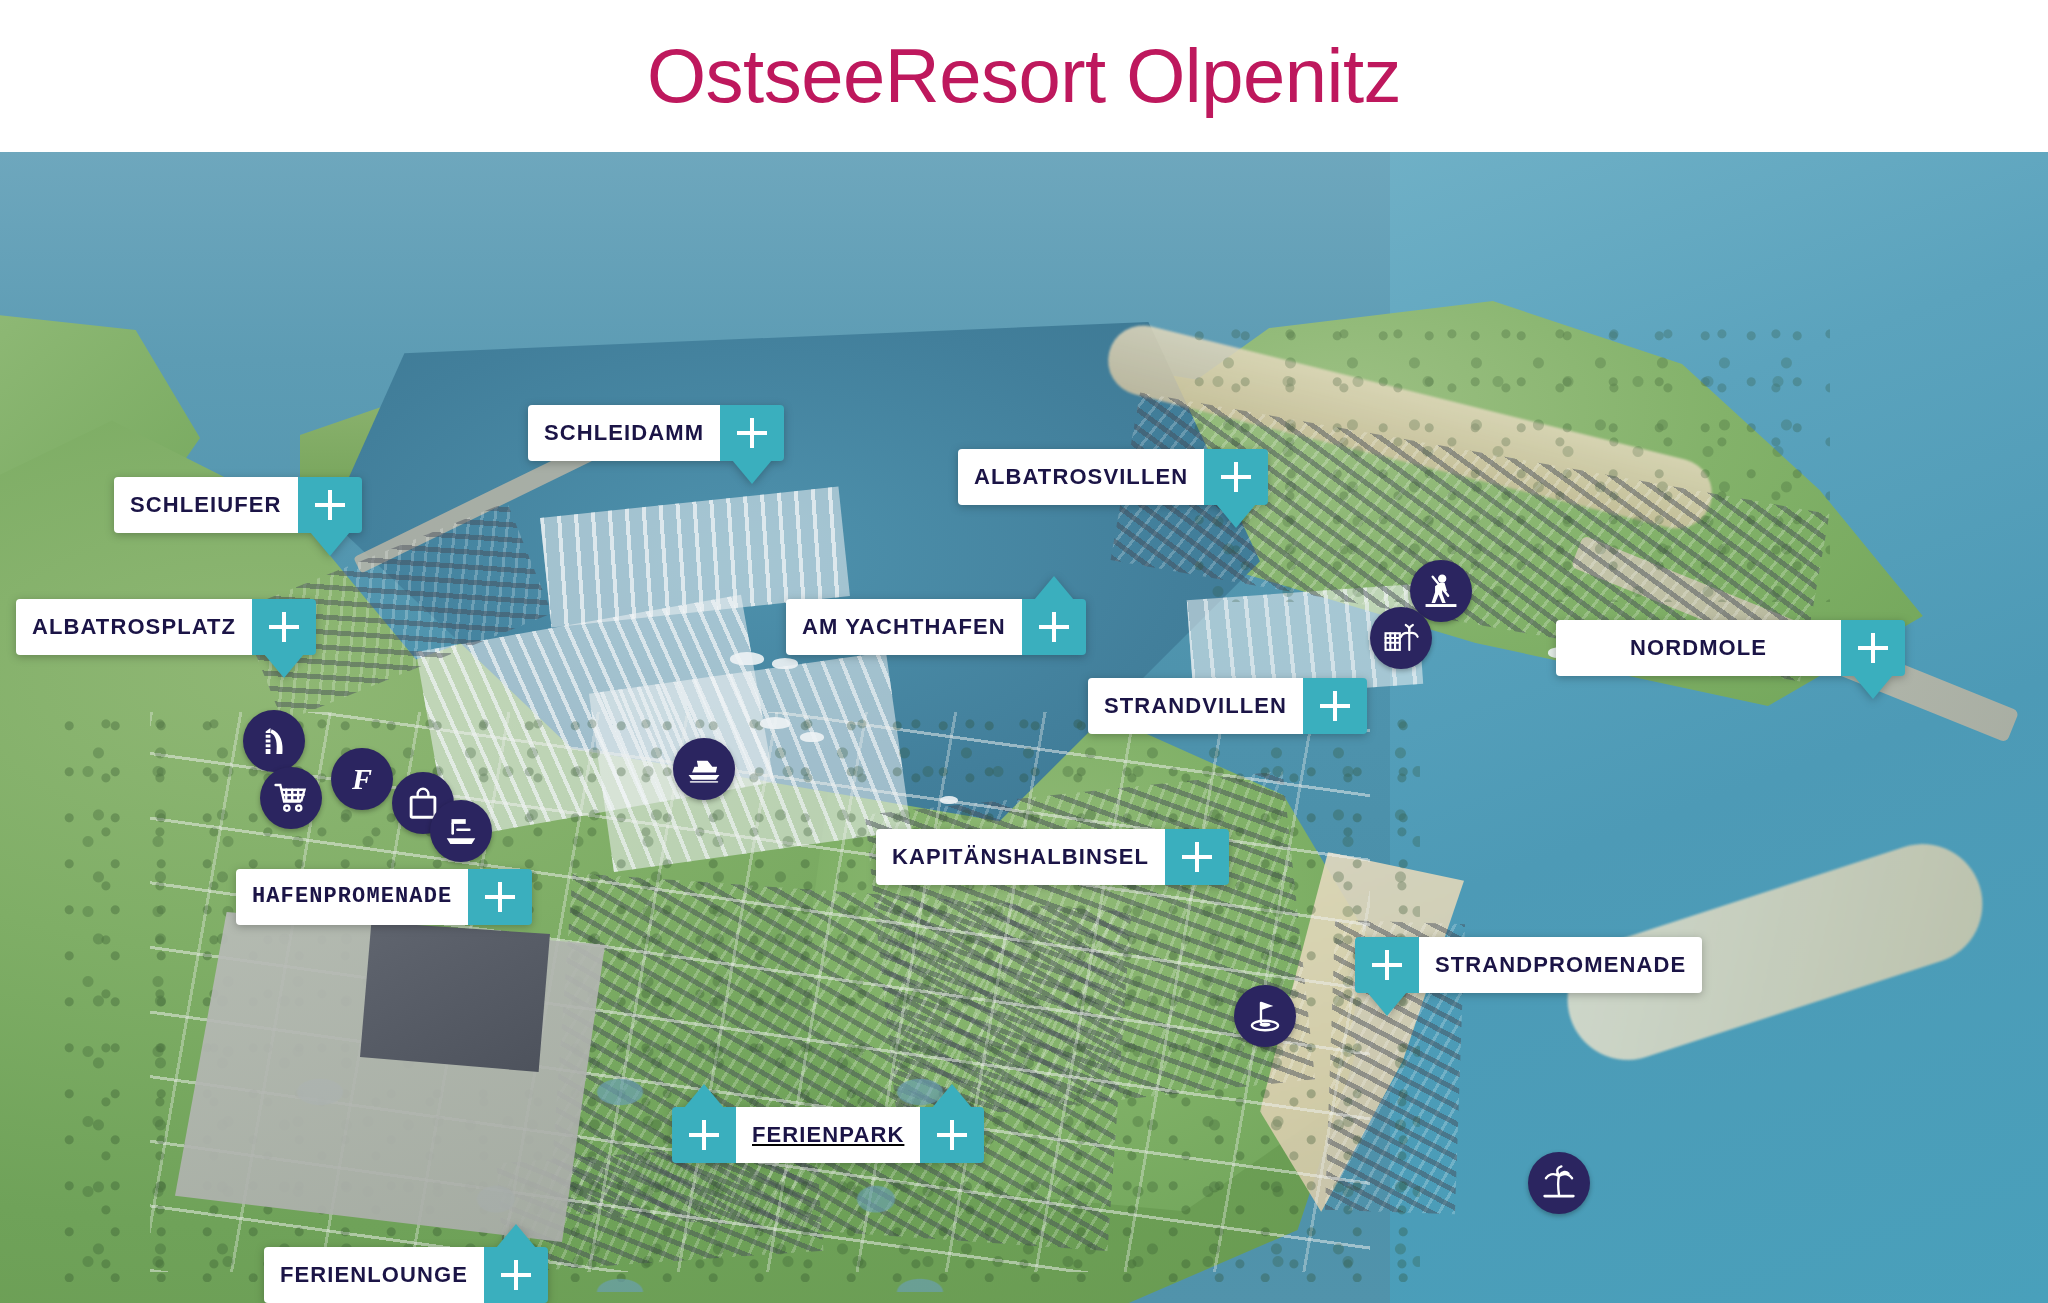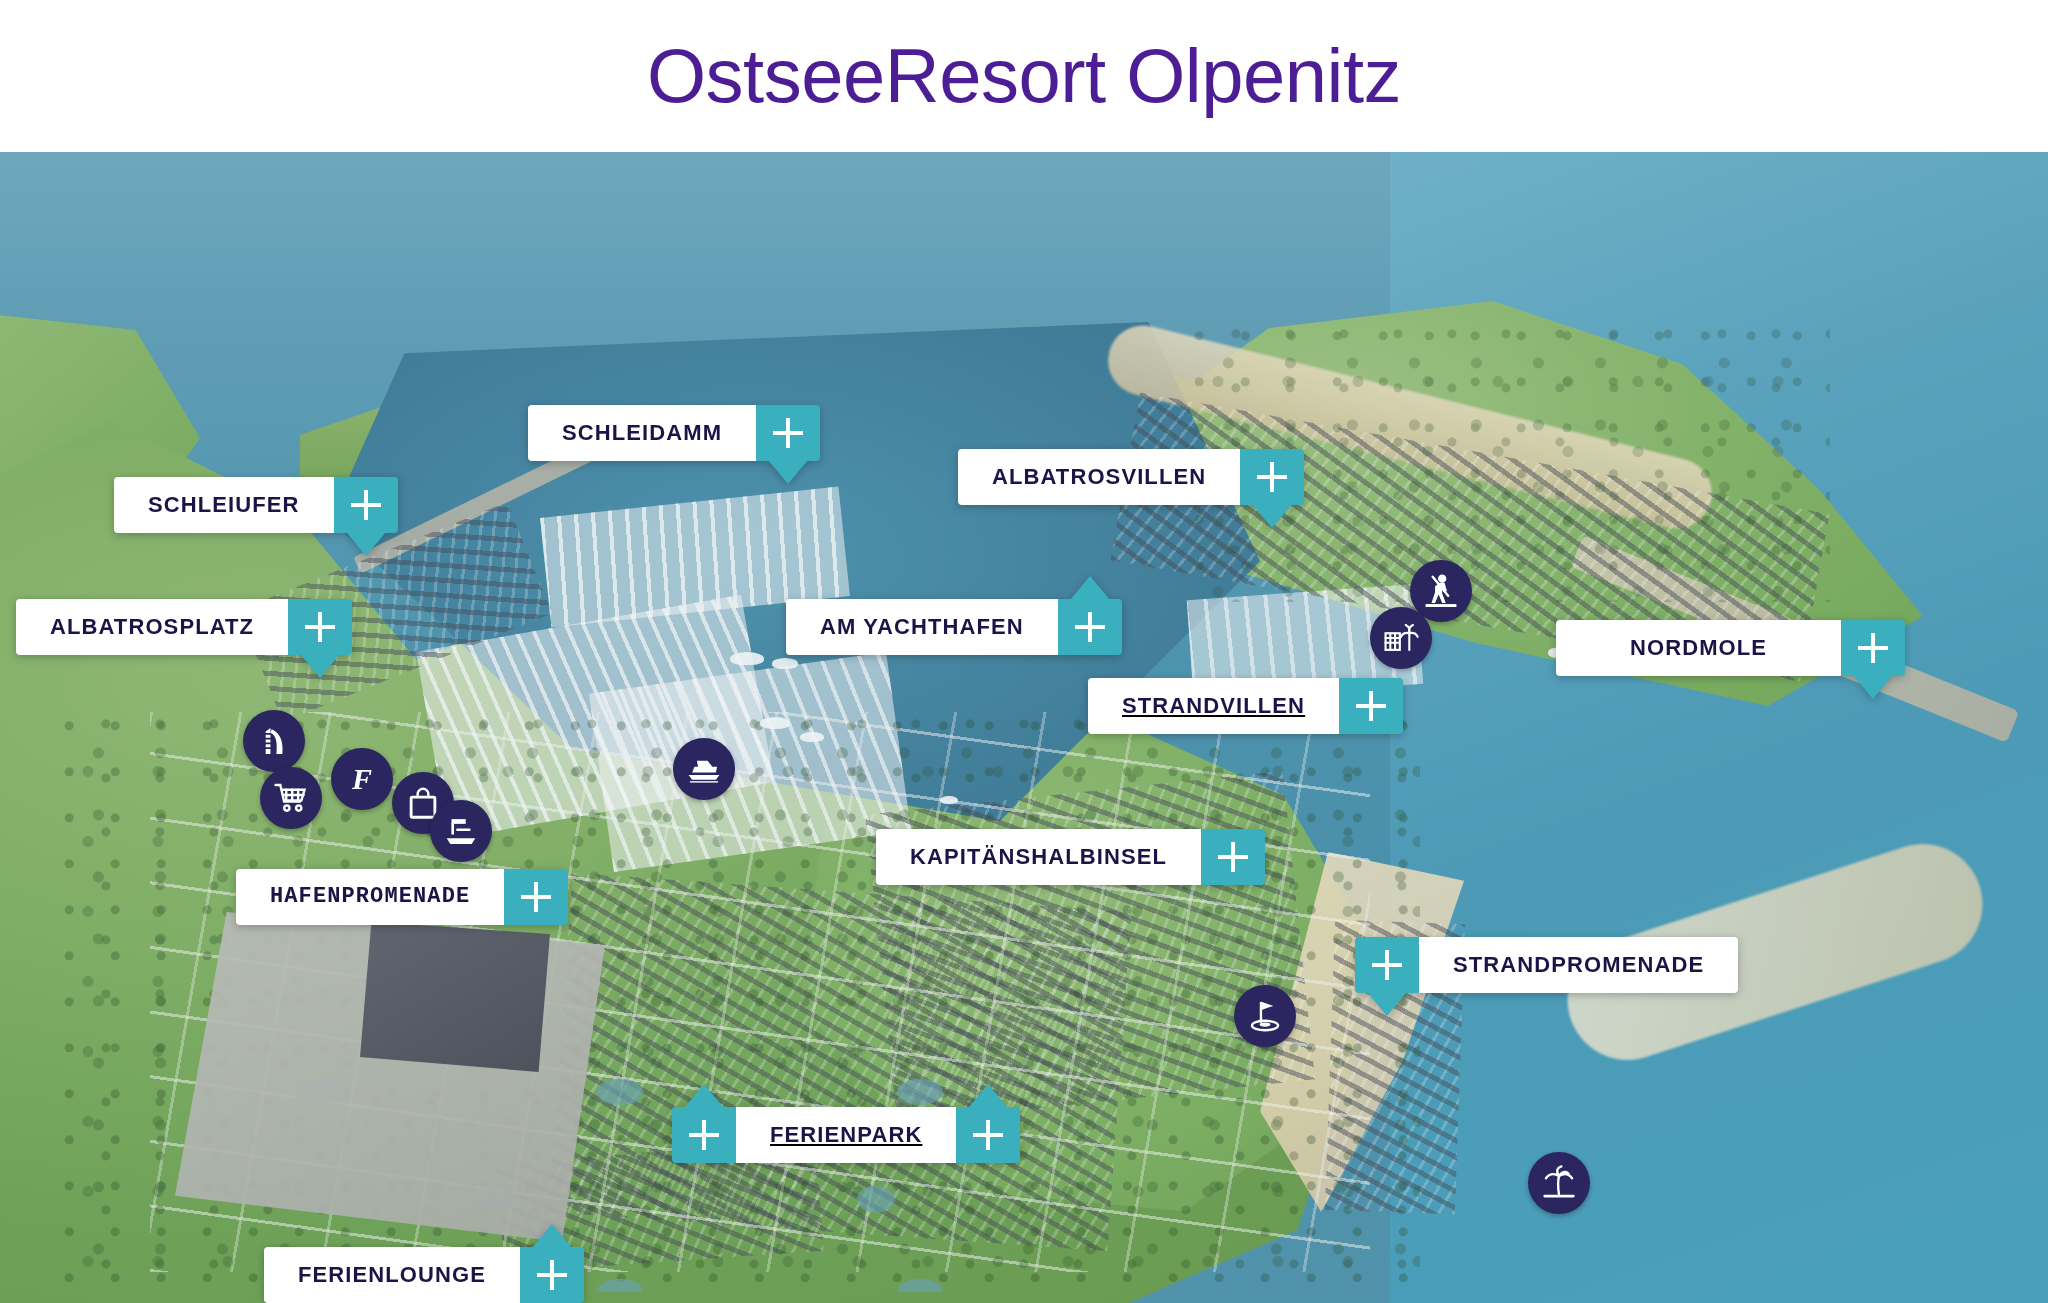--- a/index.html
+++ b/index.html
@@ -12,21 +12,21 @@
   }
   
   #title-bar{
     width:2048px;height:152px;
     display:flex;align-items:center;justify-content:center;
     background:#ffffff;
   }
   #page-title{
     font-size:76px;
     font-weight:400;
-    color:#4c1d95;
+    color:#be185d;
     letter-spacing:-0.5px;
     line-height:1;
     white-space:nowrap;
   }
   
   #map-stage{
     position:absolute;
     left:0;top:152px;
     width:2048px;height:1151px;
     overflow:hidden;
@@ -170,21 +170,21 @@
   .chip{
     position:absolute;
     display:flex;align-items:stretch;
     height:56px;
     filter:drop-shadow(0 2px 4px rgba(0,0,0,.25));
     z-index:30;
   }
   .chip-label{
     background:#ffffff;
     display:flex;align-items:center;justify-content:center;
-    padding:0 34px;
+    padding:0 16px;
     border-radius:4px 0 0 4px;
     min-width:0;
   }
   .chip-label span{
     font-size:22px;
     font-weight:700;
     letter-spacing:1.1px;
     color:#1b1446;
     white-space:nowrap;
     line-height:1;
@@ -434,21 +434,21 @@
 
   <div class="chip" style="left:1556px;top:468px;">
     <div class="chip-label" style="padding:0 74px;">
         <span>NORDMOLE</span>
       </div>
     <div class="chip-plus">
         <div class="tail tail-down"></div>
       </div>
   </div>
 
-  <div class="chip" style="left:1088px;top:526px;text-decoration:underline;">
+  <div class="chip" style="left:1088px;top:526px;">
     <div class="chip-label">
         <span>STRANDVILLEN</span>
       </div>
     <div class="chip-plus"></div>
   </div>
 
   <div class="chip" style="left:876px;top:677px;">
     <div class="chip-label">
         <span>KAPITÄNSHALBINSEL</span>
       </div>

